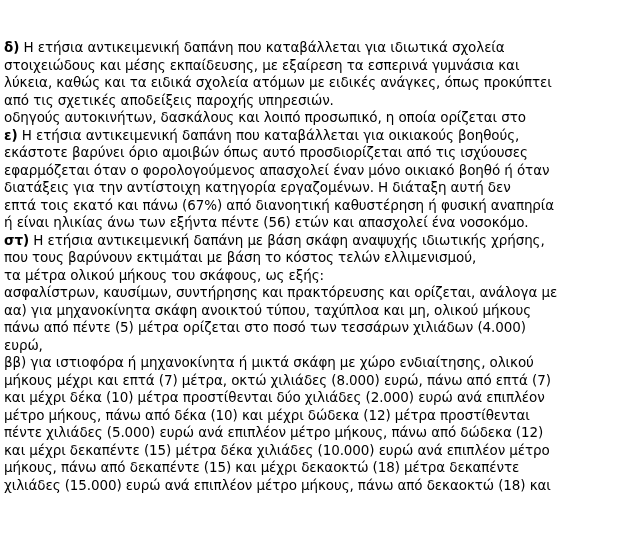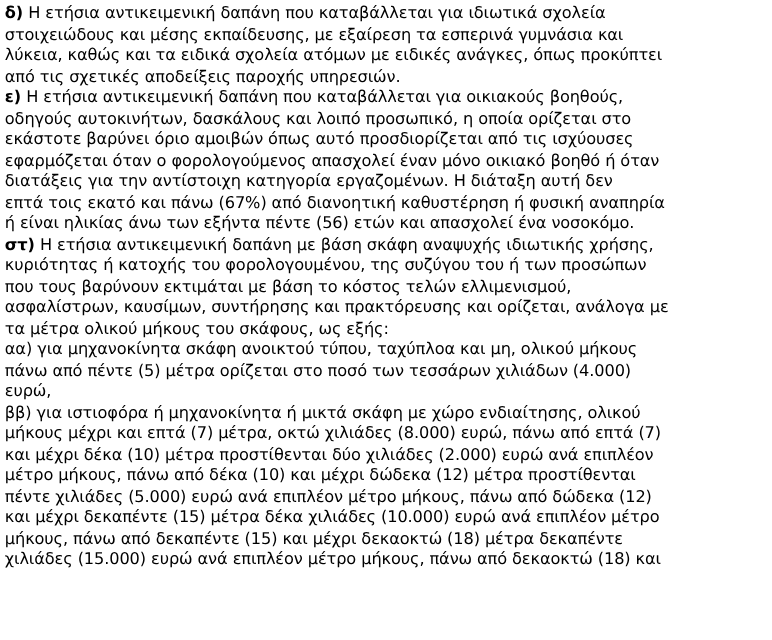--- a/index.html
+++ b/index.html
@@ -11,20 +11,21 @@
     height: 533px;
     background: #ffffff;
     overflow: hidden;
     font-family: "DejaVu Sans", "Liberation Sans", sans-serif;
     font-size: 13.5px;
     color: #000000;
     -webkit-font-smoothing: none;
   }
   .doc {
     padding: 3px 2px 0 4px;
+    margin-top: 36px;
   }
   .para {
     margin: 0;
   }
   .line {
     white-space: nowrap;
     line-height: 17.5px;
     height: 17.5px;
     letter-spacing: -0.1px;
   }
@@ -39,34 +40,33 @@
 <body>
 
 <div class="doc" id="doc">
     <div class="para">
       <div class="line"><span class="label bold">δ)</span><span>Η ετήσια αντικειμενική δαπάνη που καταβάλλεται για ιδιωτικά σχολεία</span></div>
       <div class="line">στοιχειώδους και μέσης εκπαίδευσης, με εξαίρεση τα εσπερινά γυμνάσια και</div>
       <div class="line">λύκεια, καθώς και τα ειδικά σχολεία ατόμων με ειδικές ανάγκες, όπως προκύπτει</div>
       <div class="line">από τις σχετικές αποδείξεις παροχής υπηρεσιών.</div>
     </div>
     <div class="para">
+      <div class="line">οδηγούς αυτοκινήτων, δασκάλους και λοιπό προσωπικό, η οποία ορίζεται στο</div>
       <div class="line"><span class="label bold">ε)</span><span>Η ετήσια αντικειμενική δαπάνη που καταβάλλεται για οικιακούς βοηθούς,</span></div>
-      <div class="line">οδηγούς αυτοκινήτων, δασκάλους και λοιπό προσωπικό, η οποία ορίζεται στο</div>
       <div class="line">εκάστοτε βαρύνει όριο αμοιβών όπως αυτό προσδιορίζεται από τις ισχύουσες</div>
       <div class="line">εφαρμόζεται όταν ο φορολογούμενος απασχολεί έναν μόνο οικιακό βοηθό ή όταν</div>
       <div class="line">διατάξεις για την αντίστοιχη κατηγορία εργαζομένων. Η διάταξη αυτή δεν</div>
       <div class="line">επτά τοις εκατό και πάνω (67%) από διανοητική καθυστέρηση ή φυσική αναπηρία</div>
       <div class="line">ή είναι ηλικίας άνω των εξήντα πέντε (56) ετών και απασχολεί ένα νοσοκόμο.</div>
     </div>
     <div class="para">
       <div class="line"><span class="label bold">στ)</span><span>Η ετήσια αντικειμενική δαπάνη με βάση σκάφη αναψυχής ιδιωτικής χρήσης,</span></div>
-      <div class="line">κυριότητας ή κατοχής του φορολογουμένου, της συζύγου του ή των προσώπων</div>
       <div class="line">που τους βαρύνουν εκτιμάται με βάση το κόστος τελών ελλιμενισμού,</div>
+      <div class="line">τα μέτρα ολικού μήκους του σκάφους, ως εξής:</div>
       <div class="line">ασφαλίστρων, καυσίμων, συντήρησης και πρακτόρευσης και ορίζεται, ανάλογα με</div>
-      <div class="line">τα μέτρα ολικού μήκους του σκάφους, ως εξής:</div>
     </div>
     <div class="para">
       <div class="line"><span class="label">αα)</span><span>για μηχανοκίνητα σκάφη ανοικτού τύπου, ταχύπλοα και μη, ολικού μήκους</span></div>
       <div class="line">πάνω από πέντε (5) μέτρα ορίζεται στο ποσό των τεσσάρων χιλιάδων (4.000)</div>
       <div class="line">ευρώ,</div>
     </div>
     <div class="para">
       <div class="line"><span class="label">ββ)</span><span>για ιστιοφόρα ή μηχανοκίνητα ή μικτά σκάφη με χώρο ενδιαίτησης, ολικού</span></div>
       <div class="line">μήκους μέχρι και επτά (7) μέτρα, οκτώ χιλιάδες (8.000) ευρώ, πάνω από επτά (7)</div>
       <div class="line">και μέχρι δέκα (10) μέτρα προστίθενται δύο χιλιάδες (2.000) ευρώ ανά επιπλέον</div>

